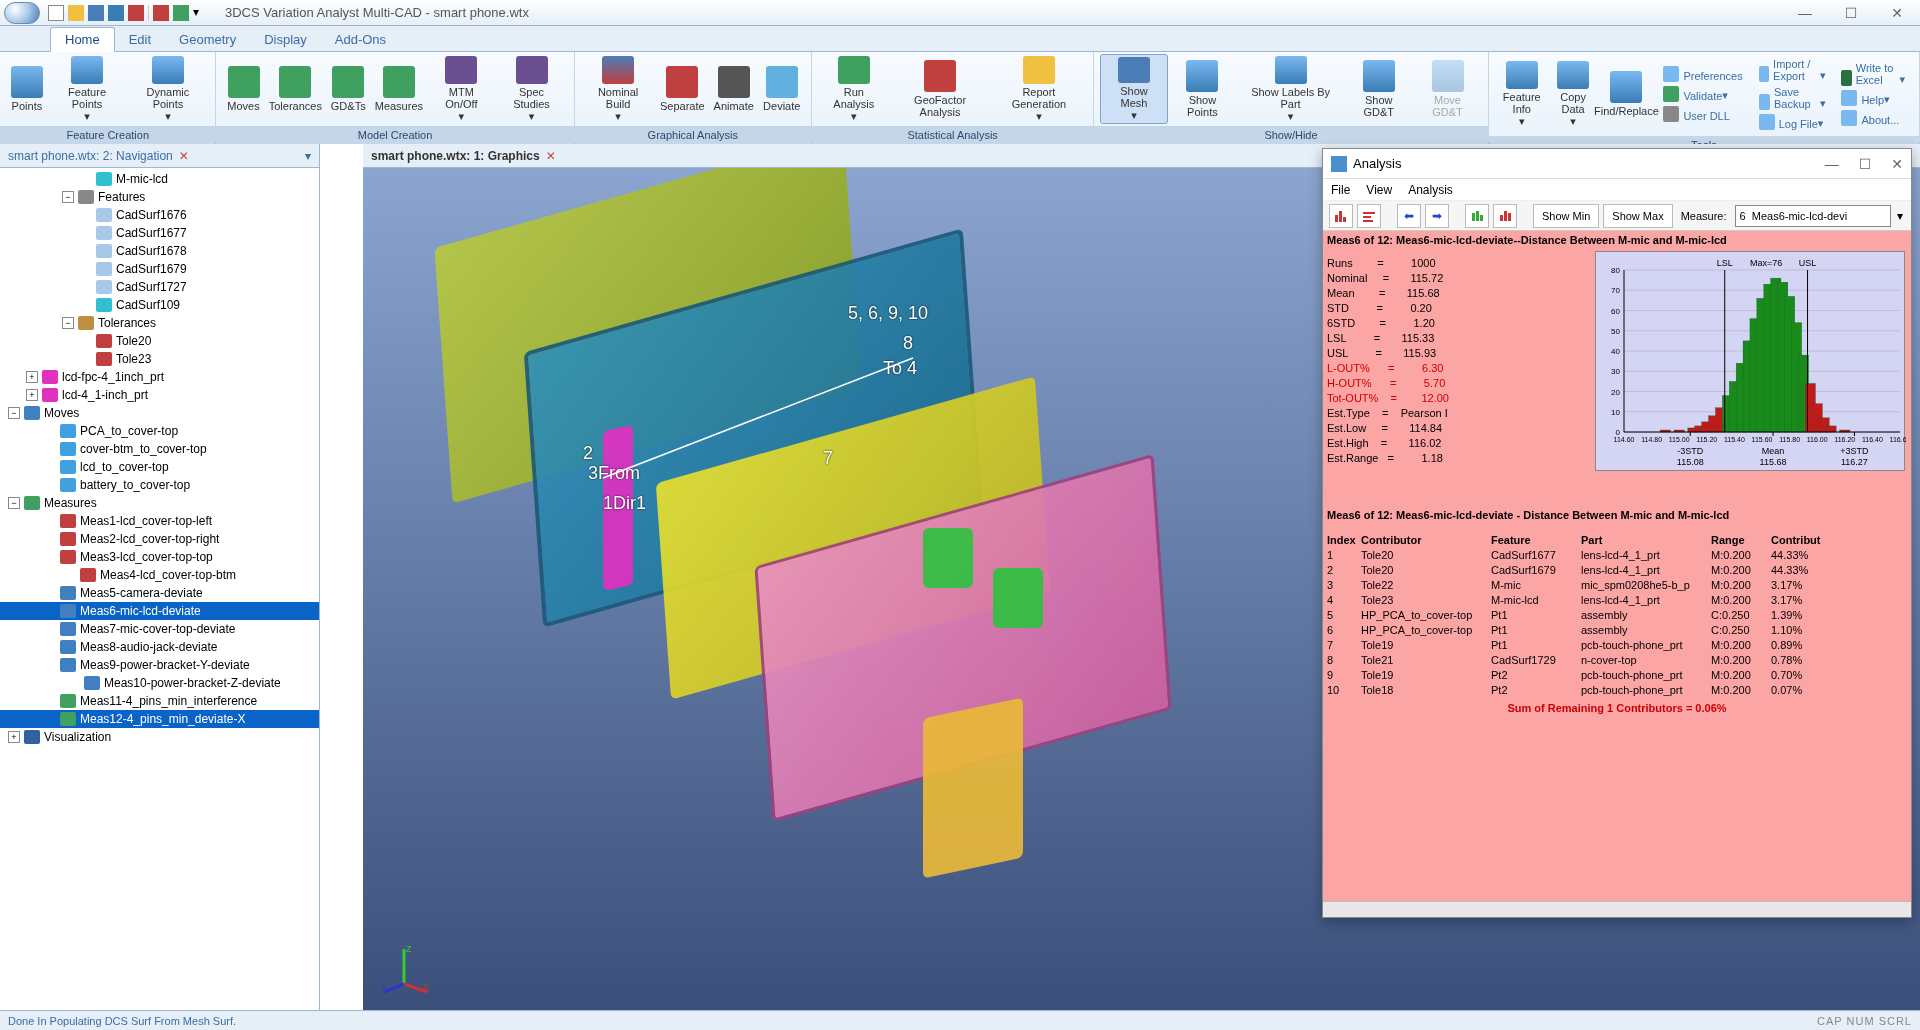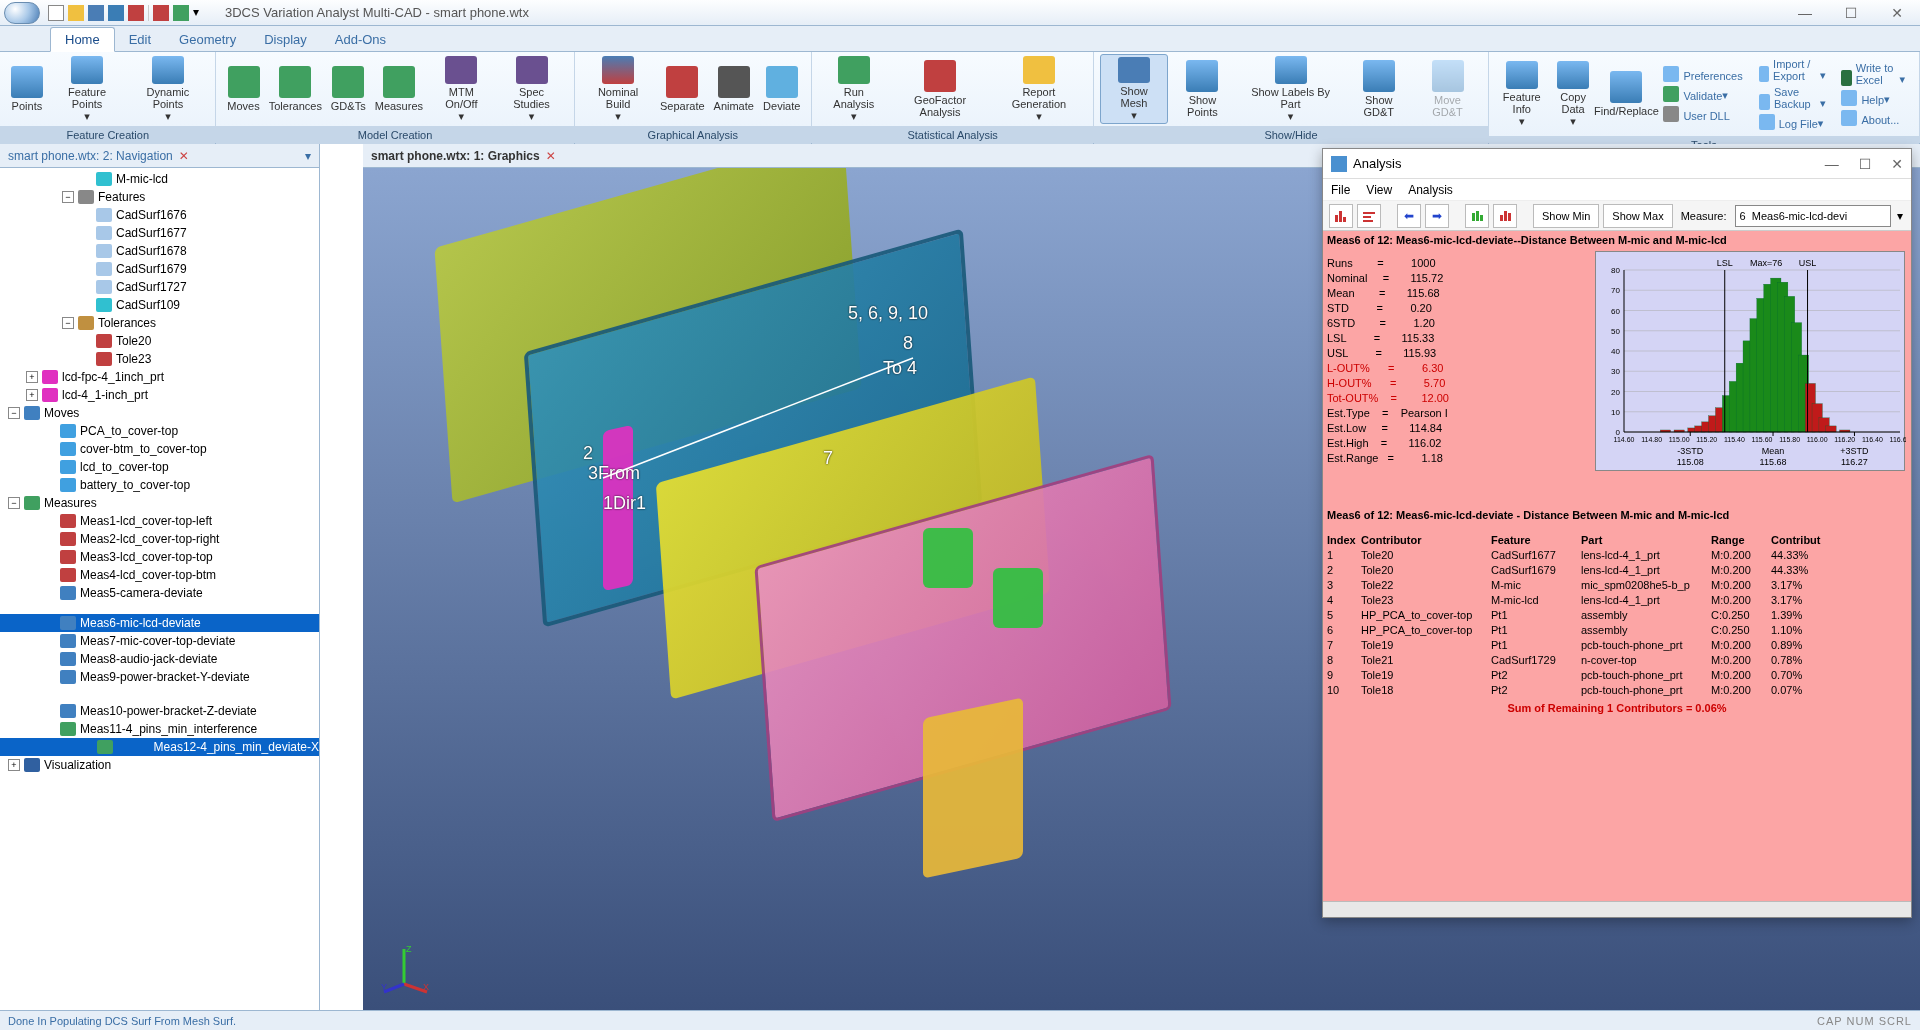--- a/index.html
+++ b/index.html
@@ -400,61 +400,61 @@
         <div class="tree-row" style="padding-left: 44px;">
           <span style="width: 16px; display: inline-block;"></span>
           <span class="tree-ico" style="background: rgb(192, 64, 64);"></span>
           <span>Meas2-lcd_cover-top-right</span>
         </div>
         <div class="tree-row" style="padding-left: 44px;">
           <span style="width: 16px; display: inline-block;"></span>
           <span class="tree-ico" style="background: rgb(192, 64, 64);"></span>
           <span>Meas3-lcd_cover-top-top</span>
         </div>
-        <div class="tree-row" style="padding-left: 44px;">
+        <div class="tree-row" style="padding-left: 44px; margin-left: 20px;">
           <span style="width: 16px; display: inline-block;"></span>
           <span class="tree-ico" style="background: rgb(192, 64, 64);"></span>
           <span>Meas4-lcd_cover-top-btm</span>
         </div>
         <div class="tree-row" style="padding-left: 44px;">
           <span style="width: 16px; display: inline-block;"></span>
           <span class="tree-ico" style="background: rgb(64, 128, 192);"></span>
           <span>Meas5-camera-deviate</span>
         </div>
-        <div class="tree-row sel" style="padding-left: 44px; margin-top: 12px;">
+        <div class="tree-row sel" style="padding-left: 44px;">
           <span style="width: 16px; display: inline-block;"></span>
           <span class="tree-ico" style="background: rgb(64, 128, 192);"></span>
           <span>Meas6-mic-lcd-deviate</span>
         </div>
         <div class="tree-row" style="padding-left: 44px;">
           <span style="width: 16px; display: inline-block;"></span>
           <span class="tree-ico" style="background: rgb(64, 128, 192);"></span>
           <span>Meas7-mic-cover-top-deviate</span>
         </div>
         <div class="tree-row" style="padding-left: 44px;">
           <span style="width: 16px; display: inline-block;"></span>
           <span class="tree-ico" style="background: rgb(64, 128, 192);"></span>
           <span>Meas8-audio-jack-deviate</span>
         </div>
         <div class="tree-row" style="padding-left: 44px;">
           <span style="width: 16px; display: inline-block;"></span>
           <span class="tree-ico" style="background: rgb(64, 128, 192);"></span>
           <span>Meas9-power-bracket-Y-deviate</span>
         </div>
-        <div class="tree-row" style="padding-left: 44px; margin-top: 16px;">
+        <div class="tree-row" style="padding-left: 68px;">
           <span style="width: 16px; display: inline-block;"></span>
           <span class="tree-ico" style="background: rgb(64, 128, 192);"></span>
           <span>Meas10-power-bracket-Z-deviate</span>
         </div>
         <div class="tree-row" style="padding-left: 44px;">
           <span style="width: 16px; display: inline-block;"></span>
           <span class="tree-ico" style="background: rgb(64, 160, 96);"></span>
           <span>Meas11-4_pins_min_interference</span>
         </div>
-        <div class="tree-row sel" style="padding-left: 44px; justify-content: space-between;">
+        <div class="tree-row sel" style="padding-left: 44px;">
           <span style="width: 16px; display: inline-block;"></span>
           <span class="tree-ico" style="background: rgb(64, 160, 96);"></span>
           <span>Meas12-4_pins_min_deviate-X</span>
         </div>
         <div class="tree-row" style="padding-left: 8px;">
           <span class="exp">+</span>
           <span class="tree-ico" style="background: rgb(48, 96, 160);"></span>
           <span>Visualization</span>
         </div>
       </div>

